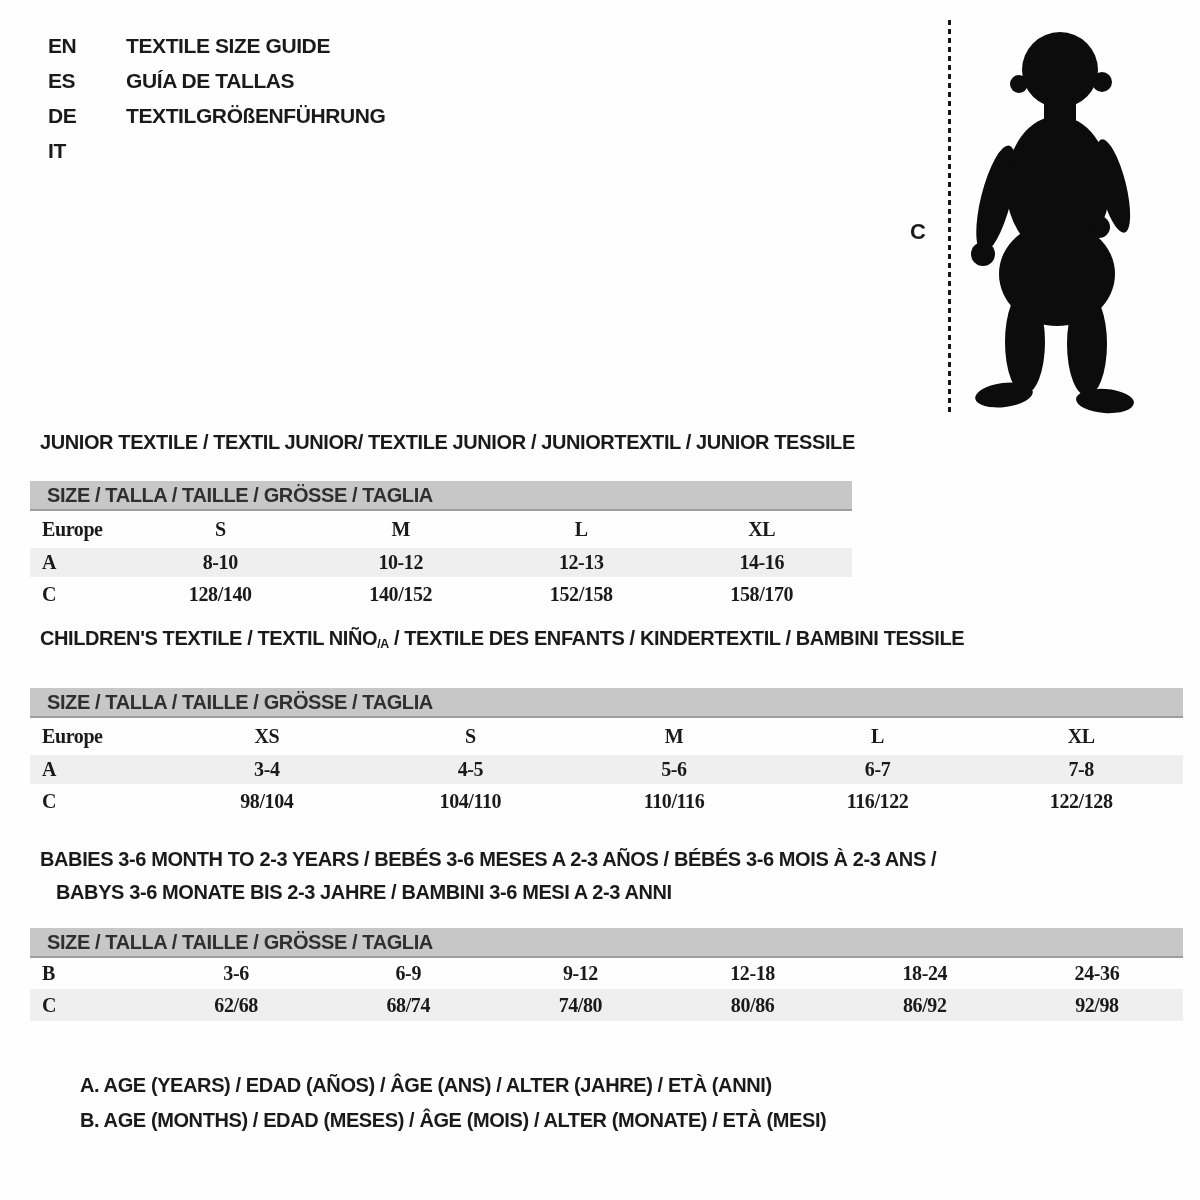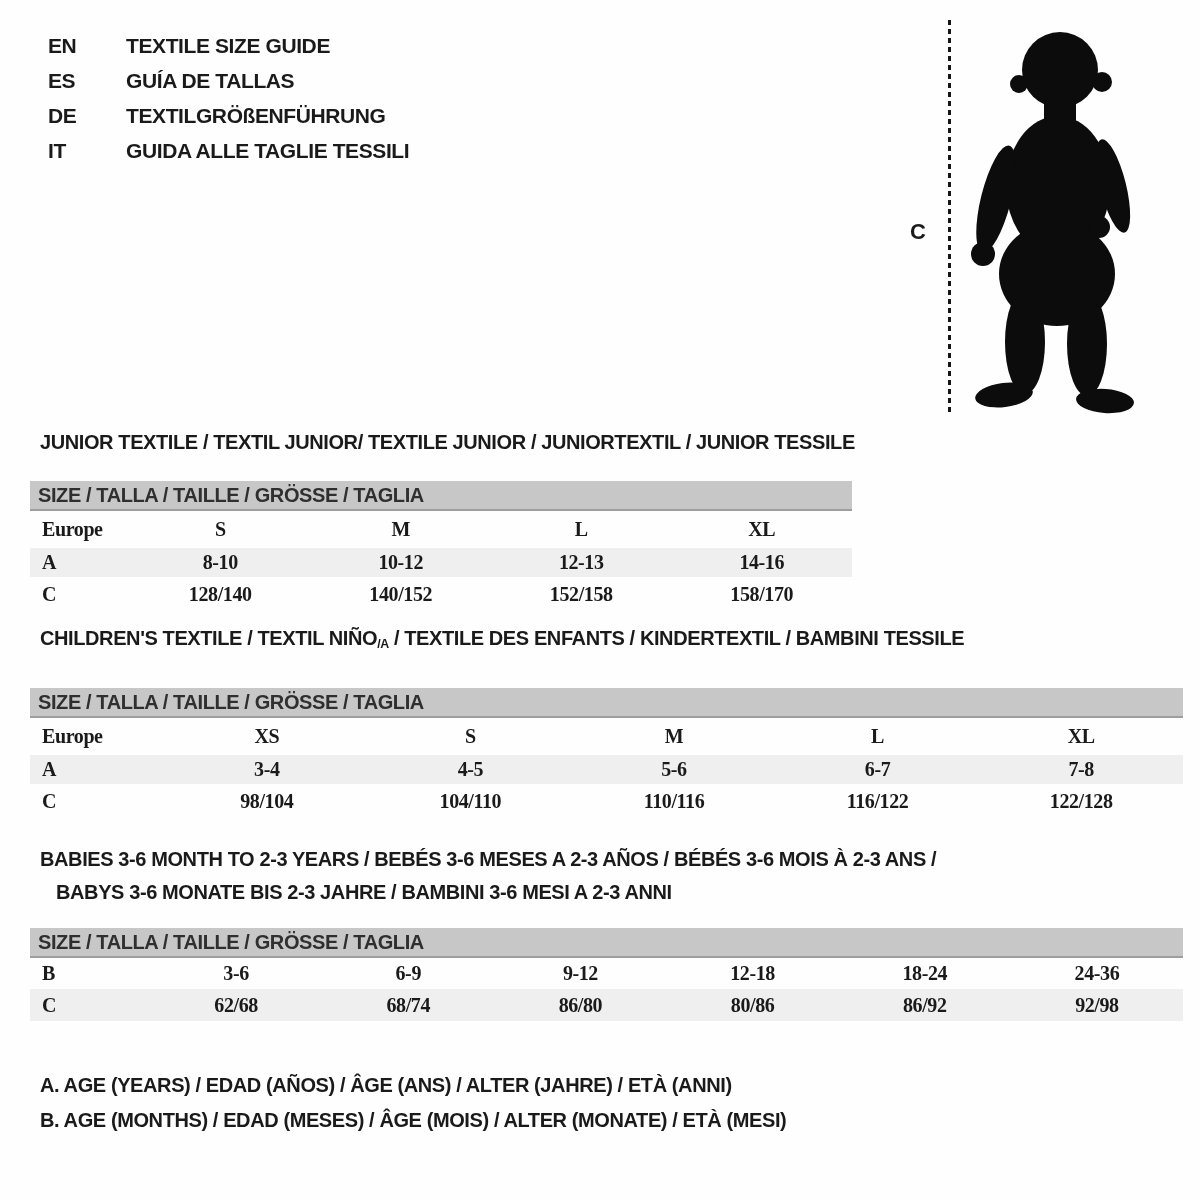--- a/index.html
+++ b/index.html
@@ -32,37 +32,37 @@
   .measure-label{position:absolute;left:910px;top:219px;font-size:22px;font-weight:bold;}
   .silhouette{position:absolute;left:956px;top:14px;}
 
   
   .sec-heading{position:absolute;left:40px;font-size:20px;font-weight:bold;letter-spacing:-0.4px;white-space:nowrap;}
   .sub-small{font-size:0.62em;vertical-align:-0.28em;}
 
   
   .size-table{position:absolute;left:30px;}
   .size-header{
-    height:30px;line-height:28px;padding-left:8px;
+    height:30px;line-height:28px;padding-left:17px;
     background:var(--bar-bg);border-bottom:2px solid var(--bar-border);
     font-size:20px;font-weight:bold;letter-spacing:-0.4px;color:#2f2f2f;
   }
   .trow{display:flex;align-items:center;font-size:20px;font-weight:bold;letter-spacing:-0.4px;font-family:Liberation Serif, serif;}
   .trow.alt{background:var(--row-alt);}
   .tlabel{padding-left:12px;}
   .tcell{flex:1;text-align:center;}
   .junior .tlabel{width:100px;}
   .children .tlabel{width:135px;}
   .babies .tlabel{width:120px;}
   .h37{height:37px;} .h29{height:29px;} .h34{height:34px;} .h31{height:31px;} .h32{height:32px;}
   .junior{width:822px;} .children{width:1153px;} .babies{width:1153px;}
 
   
   .legend{position:absolute;left:40px;top:1068px;}
-  .legend-line{height:35px;display:flex;align-items:center;font-size:20px;font-weight:bold;letter-spacing:-0.4px;white-space:nowrap;}
+  .legend-line{height:35px;display:flex;align-items:center;font-size:20px;font-weight:bold;letter-spacing:-0.4px;white-space:nowrap;margin-left:40px;}
 </style>
 </head>
 <body>
 
 <div class="page">
 
   <div class="lang-block">
     <div class="lang-row">
       <span class="lang-code">EN</span>
       <span class="lang-label">TEXTILE SIZE GUIDE</span>
@@ -70,21 +70,20 @@
     <div class="lang-row">
       <span class="lang-code">ES</span>
       <span class="lang-label">GUÍA DE TALLAS</span>
     </div>
     <div class="lang-row">
       <span class="lang-code">DE</span>
       <span class="lang-label">TEXTILGRÖßENFÜHRUNG</span>
     </div>
     <div class="lang-row">
       <span class="lang-code">IT</span>
-      <span class="lang-label">GUIDA ALLE TAGLIE TESSILI</span>
     </div>
   </div>
 
   <span class="measure-label">C</span>
   <div class="measure-line"></div>
   <svg class="silhouette" width="192" height="402" viewBox="0 0 192 402" aria-hidden="true">
     <g fill="#0c0c0c">
       <circle cx="104" cy="56" r="38"></circle>
       <circle cx="63" cy="70" r="9"></circle>
       <circle cx="146" cy="68" r="10"></circle>
@@ -167,21 +166,21 @@
       <div class="tcell">6-9</div>
       <div class="tcell">9-12</div>
       <div class="tcell">12-18</div>
       <div class="tcell">18-24</div>
       <div class="tcell">24-36</div>
     </div>
     <div class="trow alt h32">
       <div class="tlabel">C</div>
       <div class="tcell">62/68</div>
       <div class="tcell">68/74</div>
-      <div class="tcell">86/80</div>
+      <div class="tcell">74/80</div>
       <div class="tcell">80/86</div>
       <div class="tcell">86/92</div>
       <div class="tcell">92/98</div>
     </div>
   </div>
 
   <div class="legend">
     <div class="legend-line">A. AGE (YEARS) / EDAD (AÑOS) / ÂGE (ANS) / ALTER (JAHRE) / ETÀ (ANNI)</div>
     <div class="legend-line">B. AGE (MONTHS) / EDAD (MESES) / ÂGE (MOIS) / ALTER (MONATE) / ETÀ (MESI)</div>
   </div>

